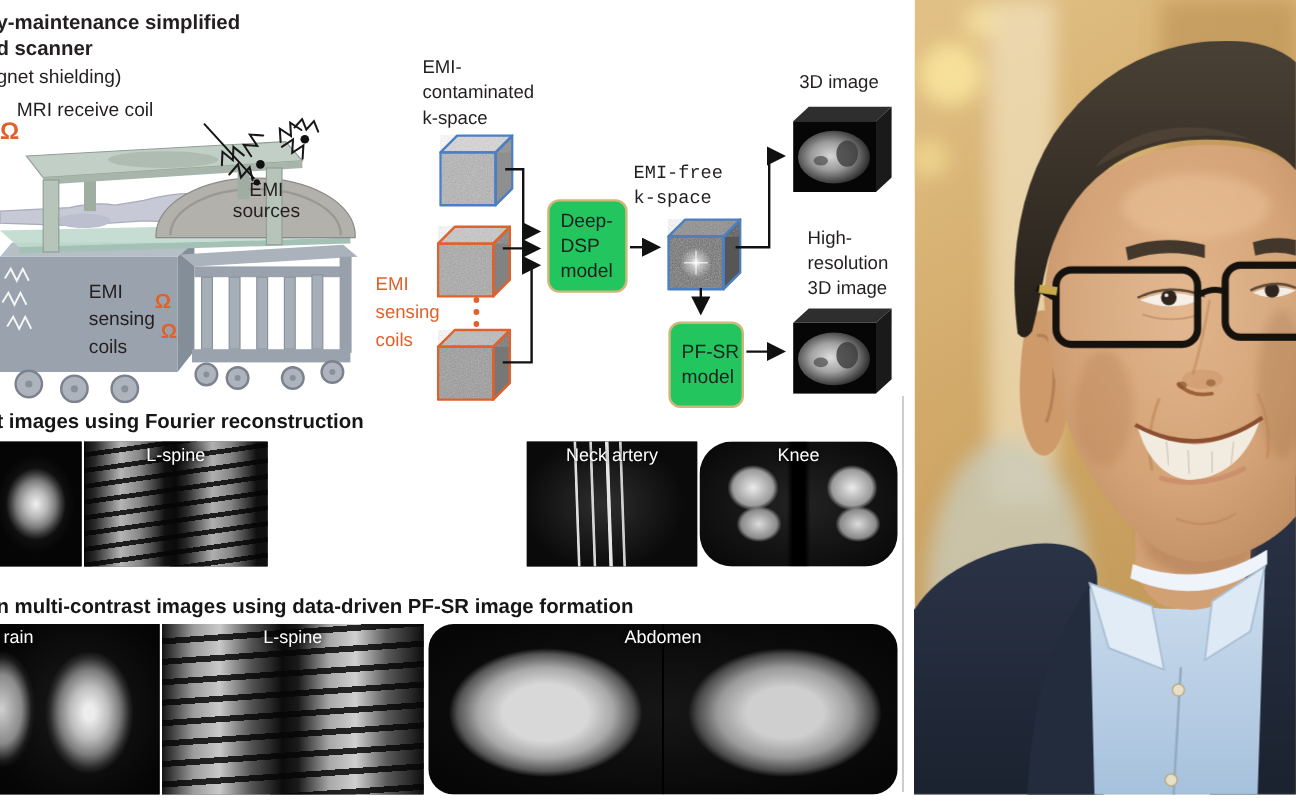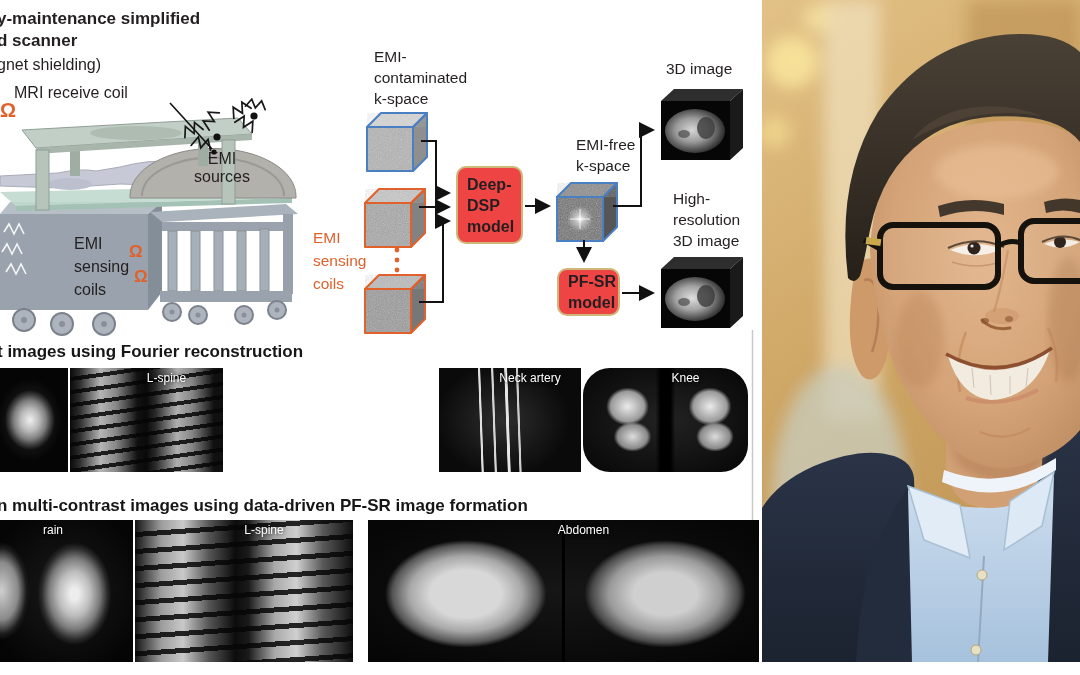--- a/index.html
+++ b/index.html
@@ -8,27 +8,27 @@
   .canvas { position:relative; width:1080px; height:675px; background:#fff; }
   .figure { position:absolute; left:0; top:0; width:760px; height:675px; }
   .abs { position:absolute; }
   .ml { white-space:pre-line; }
   .fig-title { font-size:17px; font-weight:bold; color:#231f20; line-height:22px; }
   .fig-sub  { font-size:16px; color:#231f20; }
   .lbl { font-size:15.5px; color:#231f20; line-height:21px; }
   .lbl-blue { color:#4a7fc1; }
   .lbl-orange { color:#e0612c; }
   .coil-glyph { color:#e0612c; font-weight:bold; line-height:1; }
-  .model-box { position:absolute; background:#ef4444; border:2px solid #cdb87a; border-radius:10px;
+  .model-box { position:absolute; background:#22c55e; border:2px solid #cdb87a; border-radius:10px;
                display:flex; align-items:center; padding-left:9px;
-               font-size:16px; line-height:21px; color:#231f20;font-weight:bold; }
+               font-size:16px; line-height:21px; color:#231f20; }
   .section-header { font-size:17px; font-weight:bold; color:#161616; }
   .mri-row { position:absolute; }
   .panel { position:absolute; top:0; height:100%; background-color:#070707; overflow:hidden; }
-  .panel-label { position:absolute; color:#fff; font-size:12px; text-shadow:0 0 4px rgba(0,0,0,.9);margin-left:40px; }
+  .panel-label { position:absolute; color:#fff; font-size:15px; text-shadow:0 0 4px rgba(0,0,0,.9); }
   .pl-top-center { top:3px; left:0; right:0; text-align:center; }
   .pl-top-left { top:3px; left:3px; }
   .pl-bot-left { bottom:4px; left:10px; }
   .pl-bot-right { bottom:4px; right:12px; }
 
   .p-brain1 { background-image:
       radial-gradient(ellipse 46% 36% at 44% 50%, #f0f0f0 0%, #b9b9b9 30%, #7d7d7d 52%, #3a3a3a 68%, rgba(8,8,8,0) 80%),
       radial-gradient(ellipse 60% 50% at 44% 50%, #2c2c2c, #050505 80%); }
   .p-spine1 { background-image:
       repeating-linear-gradient(172deg, rgba(0,0,0,0) 0 9px, rgba(5,5,5,.85) 9px 13px),
@@ -168,21 +168,21 @@
     <div class="abs fig-sub ml" style="left:180px; top:150px; width:84px; text-align:center;">EMI
 sources</div>
 
     <div class="abs fig-sub ml" style="left:74px; top:232px; line-height:23px;">EMI
 sensing
 coils</div>
     <div class="abs coil-glyph" style="left:129px; top:243px; font-size:17px;">Ω</div>
     <div class="abs coil-glyph" style="left:134px; top:268px; font-size:17px;">Ω</div>
 
 
-    <div class="abs lbl ml" style="left:374px; top:46px;">EMI-
+    <div class="abs lbl ml" style="left:352px; top:46px;">EMI-
 contaminated
 k-space</div>
     <div class="abs lbl lbl-orange ml" style="left:313px; top:226px; line-height:23px;">EMI
 sensing
 coils</div>
 
     <svg class="abs" style="left:366px; top:110px;" width="62" height="64" viewBox="0 0 62 64">
       <g>
         <polygon points="1,17 15,3 61,3 47,17" fill="#d8d8d8"></polygon>
         <rect x="1" y="17" width="46" height="44" fill="#b5b5b5"></rect>
@@ -226,21 +226,21 @@
         <rect x="1" y="17" width="46" height="44"></rect>
         <polygon points="1,17 15,3 61,3 47,17"></polygon>
         <polygon points="47,17 61,3 61,47 47,61"></polygon>
       </g>
     </svg>
 
     <div class="model-box ml" style="left:456px; top:166px; width:67px; height:78px;">Deep-
 DSP
 model</div>
 
-    <div class="abs lbl ml" style="left:576px; top:134px;">EMI-free
+    <div class="abs lbl ml" style="left:528px; top:134px;font-family:Liberation Mono, monospace;">EMI-free
 k-space</div>
     <div class="abs lbl" style="left:666px; top:58px;">3D image</div>
     <div class="abs lbl ml" style="left:673px; top:188px;">High-
 resolution
 3D image</div>
 
     <svg class="abs" style="left:556px; top:180px;" width="62" height="64" viewBox="0 0 62 64">
       <defs>
         <radialGradient id="starg" cx="50%" cy="50%" r="50%">
           <stop offset="0%" stop-color="#fff" stop-opacity="0.95"></stop>
@@ -258,21 +258,21 @@
         <line x1="24" y1="29" x2="24" y2="49"></line>
           <line x1="14" y1="39" x2="34" y2="39"></line>
       </g>
       <g fill="none" stroke="#4a7fc1" stroke-width="2" stroke-linejoin="round">
         <rect x="1" y="17" width="46" height="44"></rect>
         <polygon points="1,17 15,3 61,3 47,17"></polygon>
         <polygon points="47,17 61,3 61,47 47,61"></polygon>
       </g>
     </svg>
 
-    <div class="model-box ml" style="left:557px; top:268px; width:63px; height:48px;">PF-SR
+    <div class="model-box ml" style="left:557px; top:268px; width:63px; height:72px;">PF-SR
 model</div>
 
     <svg class="abs" style="left:660px; top:88px;" width="84" height="74" viewBox="0 0 84 74">
       <defs>
         <radialGradient id="abd1" cx="45%" cy="48%" r="60%">
           <stop offset="0%" stop-color="#d6d6d6"></stop>
             <stop offset="45%" stop-color="#9b9b9b"></stop>
           <stop offset="78%" stop-color="#4c4c4c"></stop>
             <stop offset="100%" stop-color="#171717"></stop>
         </radialGradient>
@@ -339,21 +339,21 @@
 
     <div class="abs section-header" style="left:-3px; top:496px;">n multi-contrast images using data-driven PF-SR image formation</div>
 
     <div class="mri-row" style="left:0; top:520px; width:652px; height:142px;">
       <div class="panel p-brain2" style="left:0; width:133px;">
         <div class="panel-label pl-top-left">rain</div>
       </div>
       <div class="panel p-spine2" style="left:135px; width:218px;">
         <div class="panel-label pl-top-center">L-spine</div>
       </div>
-      <div class="panel p-abdomen" style="left:368px; width:391px;">
+      <div class="panel p-abdomen" style="left:357px; width:391px;border-radius:21px;">
         <div class="panel-label pl-top-center">Abdomen</div>
       </div>
     </div>
 
   </div>
 
   <div class="photo">
     <svg width="318" height="662" viewBox="0 0 318 662">
       <defs>
         <linearGradient id="bgg" x1="0" y1="0" x2="0.3" y2="1">

